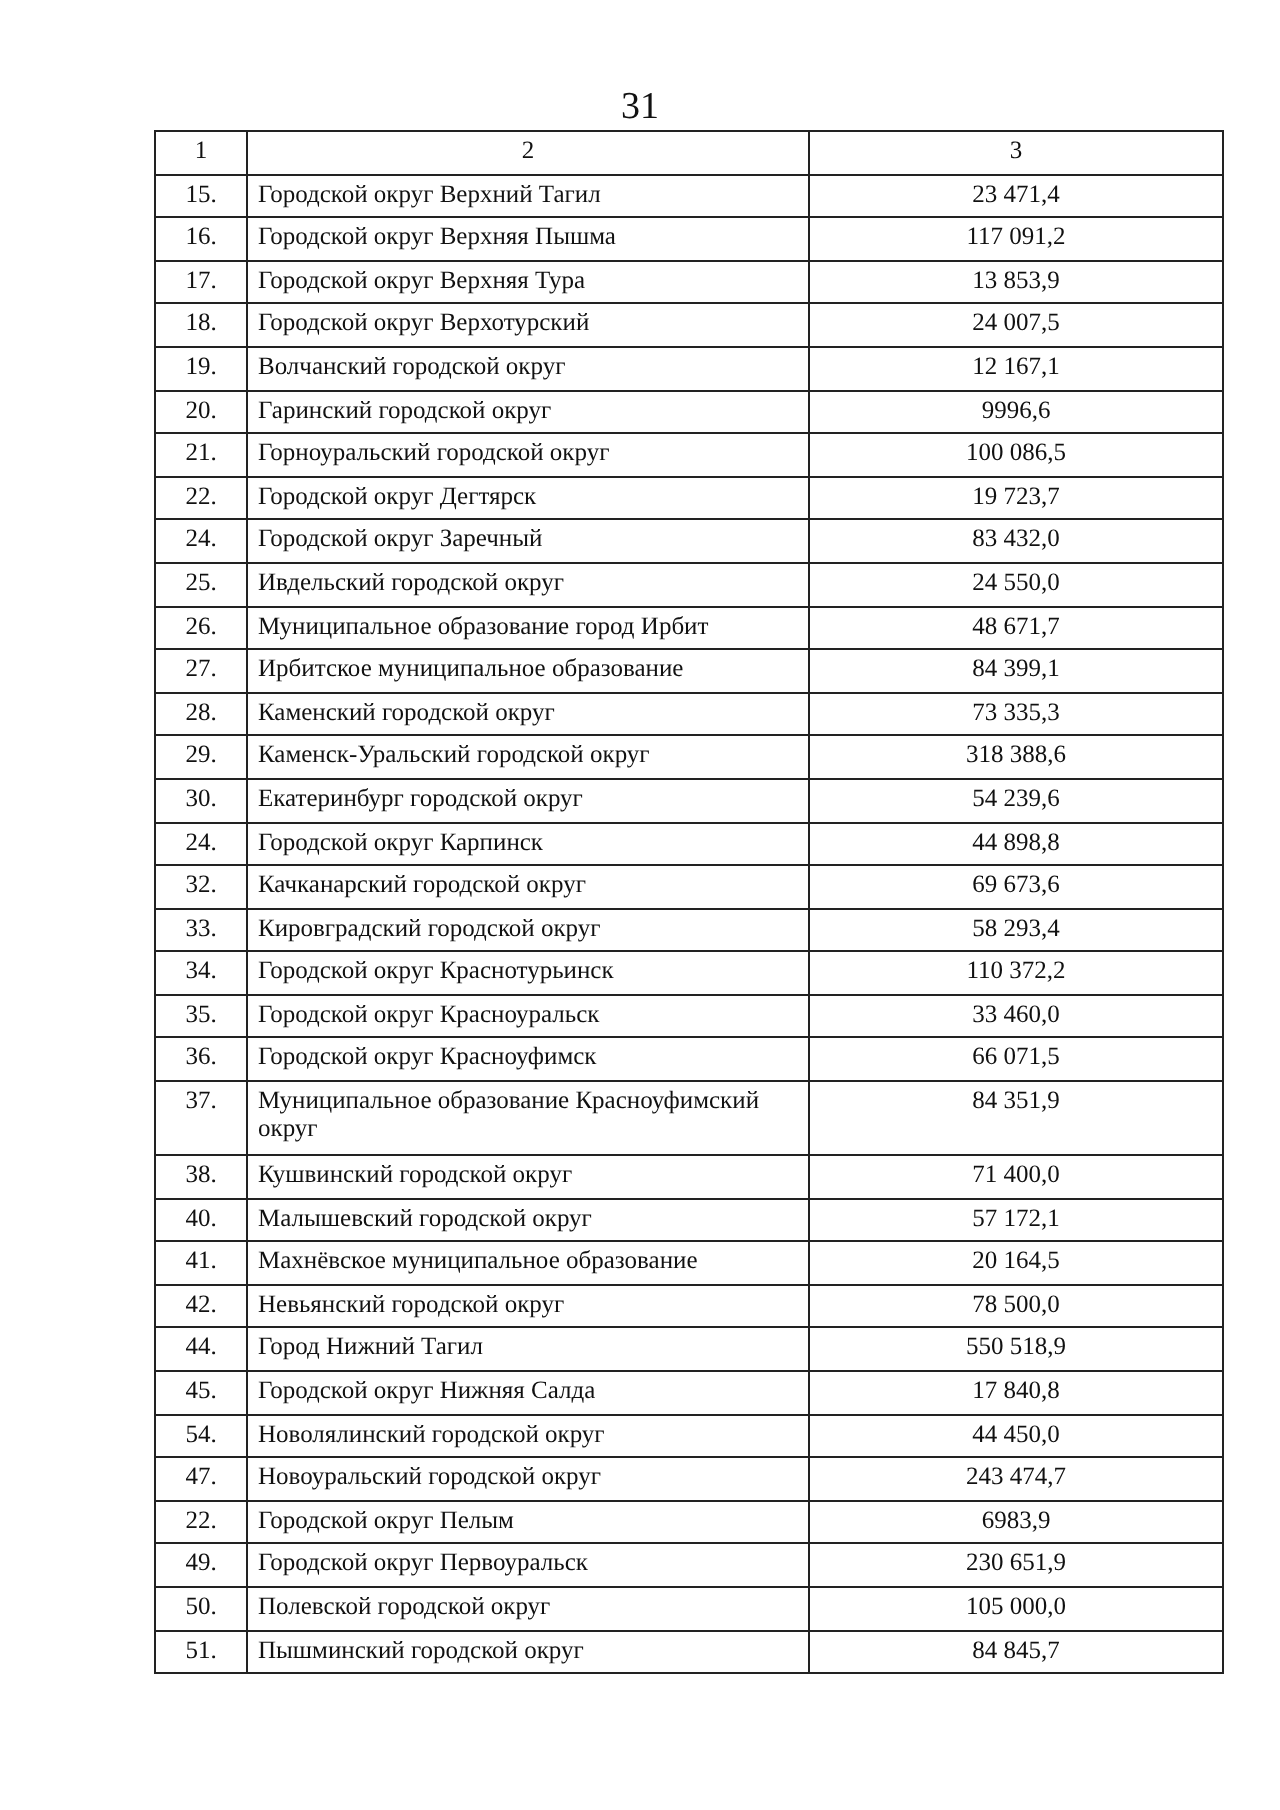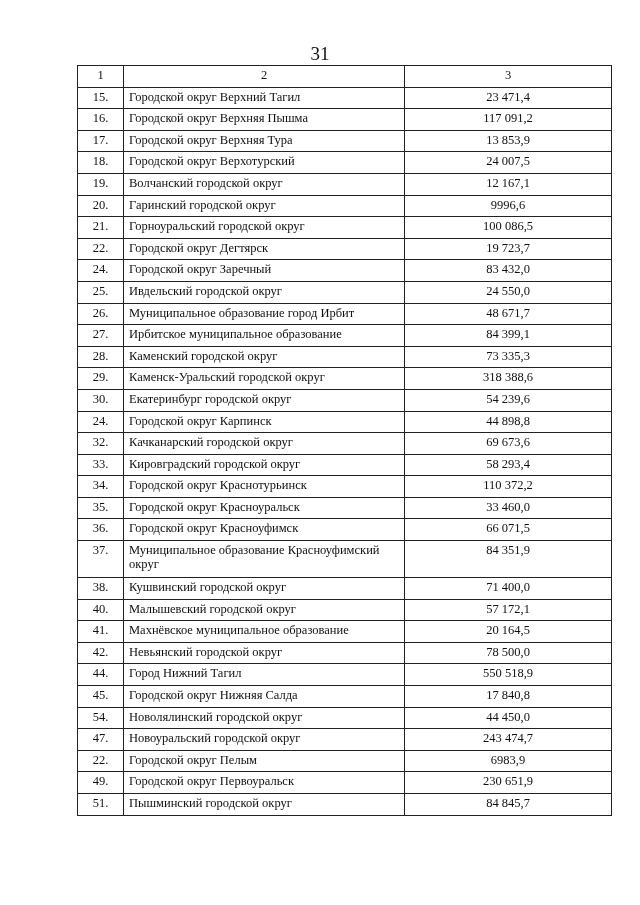--- a/index.html
+++ b/index.html
@@ -183,18 +183,23 @@
         <td class="c1">22.</td>
         <td class="c2">Городской округ Пелым</td>
         <td class="c3">6983,9</td>
       </tr>
       <tr>
         <td class="c1">49.</td>
         <td class="c2">Городской округ Первоуральск</td>
         <td class="c3">230 651,9</td>
       </tr>
       <tr>
+        <td class="c1">50.</td>
+        <td class="c2">Полевской городской округ</td>
+        <td class="c3">105 000,0</td>
+      </tr>
+      <tr>
         <td class="c1">51.</td>
         <td class="c2">Пышминский городской округ</td>
         <td class="c3">84 845,7</td>
       </tr>
     </tbody>
 </table>
 
 </body></html>

